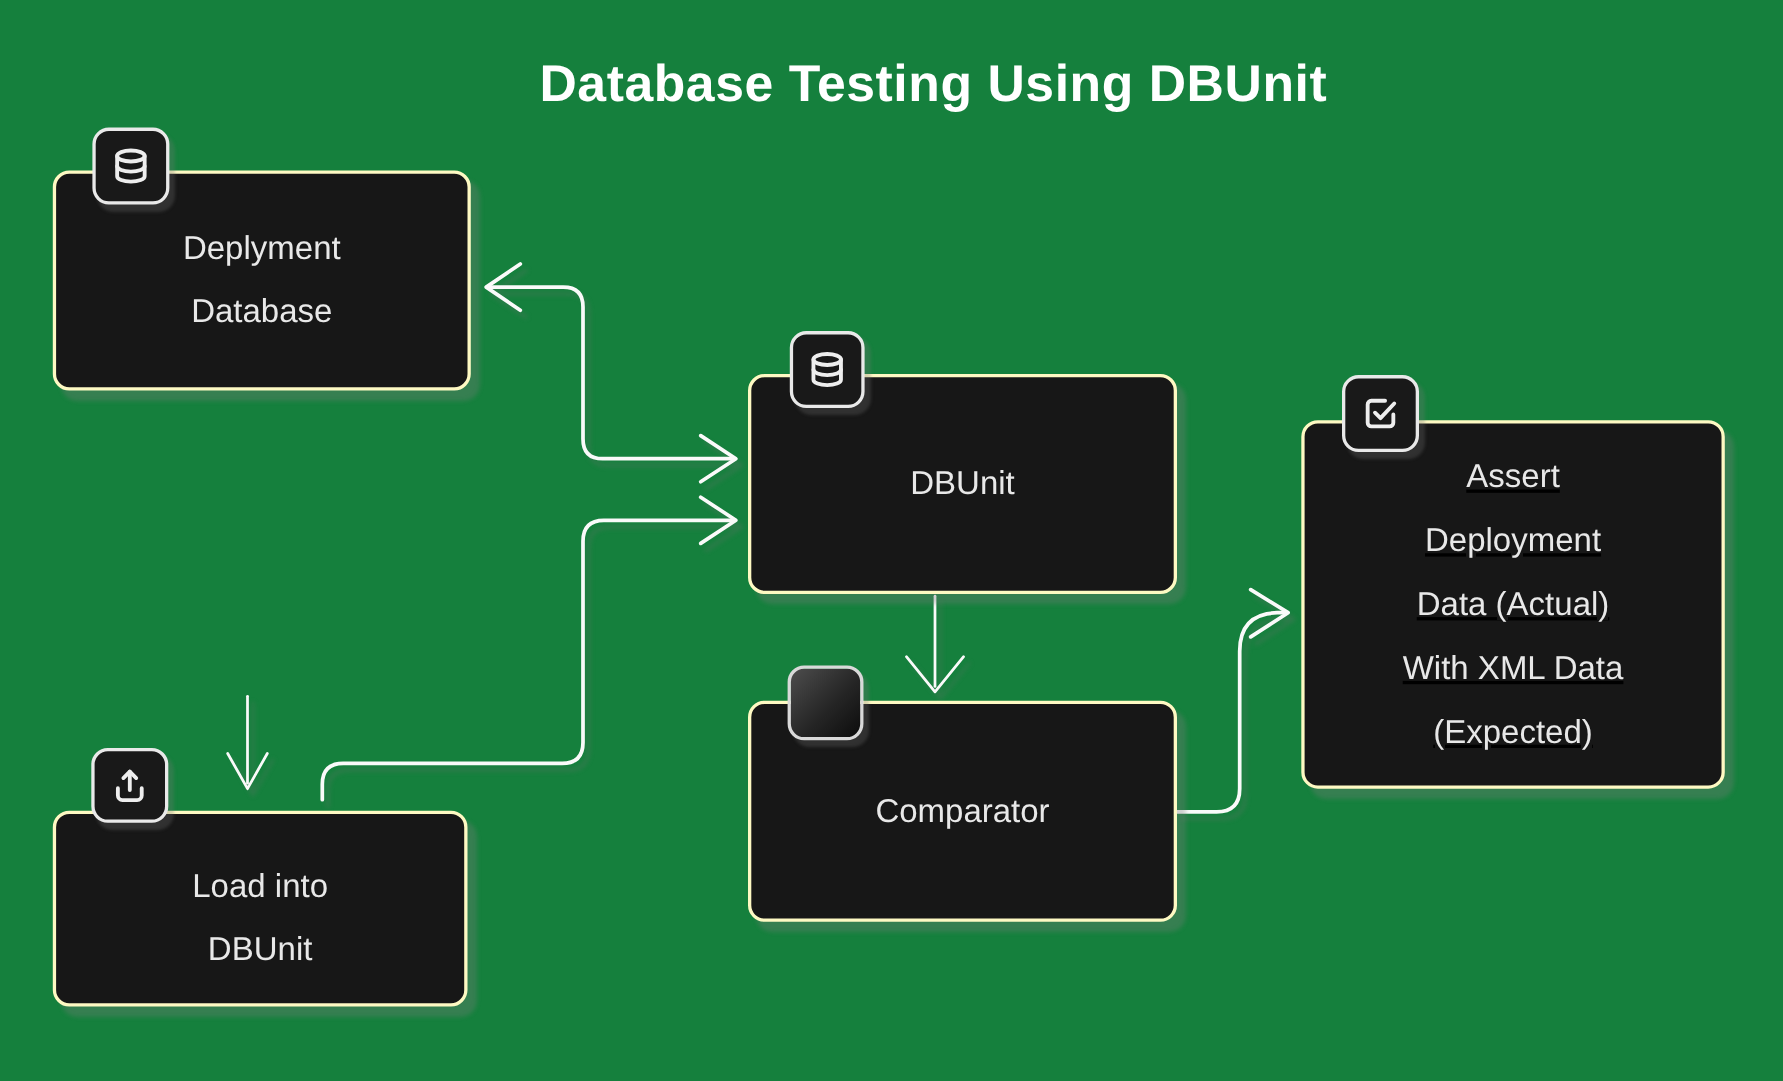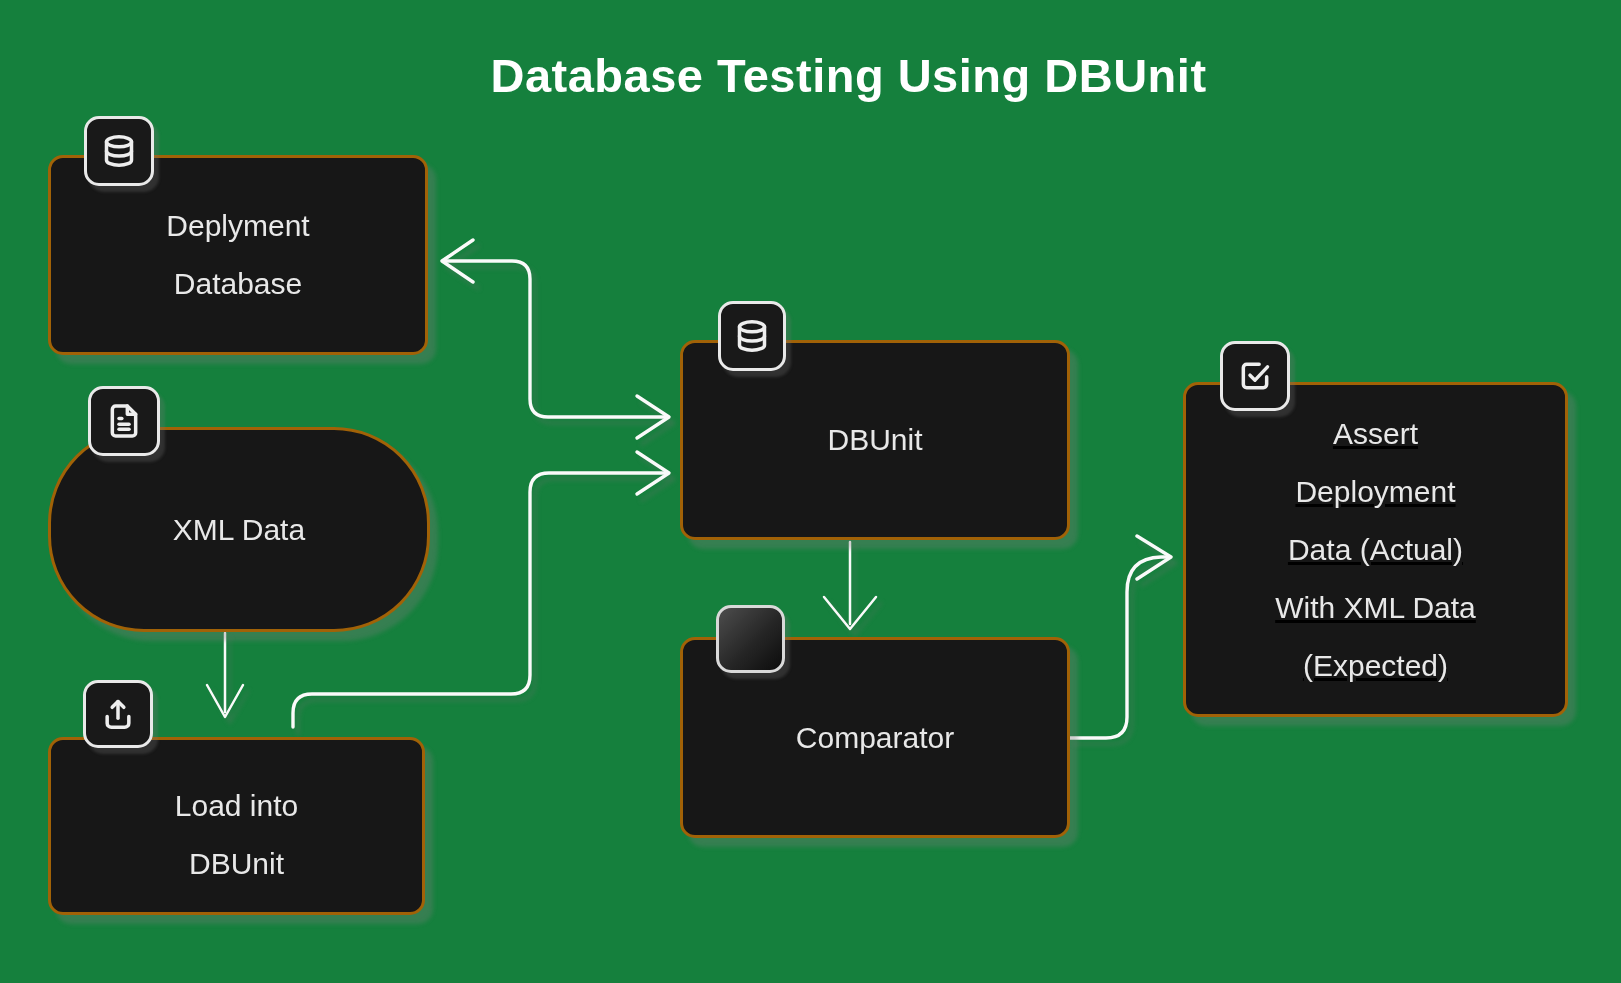--- a/index.html
+++ b/index.html
@@ -31,21 +31,21 @@
     stroke:#fafafa;
     stroke-width:3.4;
     stroke-linecap:round;
     stroke-linejoin:round;
   }
   .edges path.thin{stroke-width:2.5;}
   .node{
     position:absolute;
     box-sizing:border-box;
     background:#171717;
-    border:3px solid #a16207;
+    border:3px solid #fef9c3;
     border-radius:15px;
     display:flex;align-items:center;justify-content:center;
     box-shadow:8px 9px 4px rgba(125,125,125,0.32);
   }
   .node .label{
     white-space:pre-line;
     text-align:center;
     color:#e8e8e8;
     font-size:30px;
     line-height:58px;
@@ -122,32 +122,20 @@
       <svg viewBox="0 0 24 24">
         <ellipse cx="12" cy="6.5" rx="7.5" ry="3"></ellipse>
         <path d="M4.5 6.5v5.5c0 1.66 3.36 3 7.5 3s7.5-1.34 7.5-3V6.5"></path>
         <path d="M4.5 12v5.5c0 1.66 3.36 3 7.5 3s7.5-1.34 7.5-3V12"></path>
       </svg>
     </div>
     <div class="label">Deplyment
 Database</div>
   </div>
 
-  <div class="node" id="n-xml">
-    <div class="badge">
-      <svg viewBox="0 0 24 24">
-        <path d="M14 3H7a2 2 0 0 0-2 2v14a2 2 0 0 0 2 2h10a2 2 0 0 0 2-2V8z"></path>
-        <path d="M14 3v5h5"></path>
-        <line x1="9" y1="10.5" x2="10.7" y2="10.5"></line>
-        <line x1="9" y1="14" x2="15" y2="14"></line>
-        <line x1="9" y1="17" x2="15" y2="17"></line>
-      </svg>
-    </div>
-    <div class="label">XML Data</div>
-  </div>
 
   <div class="node" id="n-load">
     <div class="badge">
       <svg viewBox="0 0 24 24">
         <path d="M5.5 13.5v4a2.5 2.5 0 0 0 2.5 2.5h8a2.5 2.5 0 0 0 2.5-2.5v-4"></path>
         <path d="M8.5 8 12 4.5 15.5 8"></path>
         <line x1="12" y1="4.5" x2="12" y2="14.5"></line>
       </svg>
     </div>
     <div class="label">Load into

